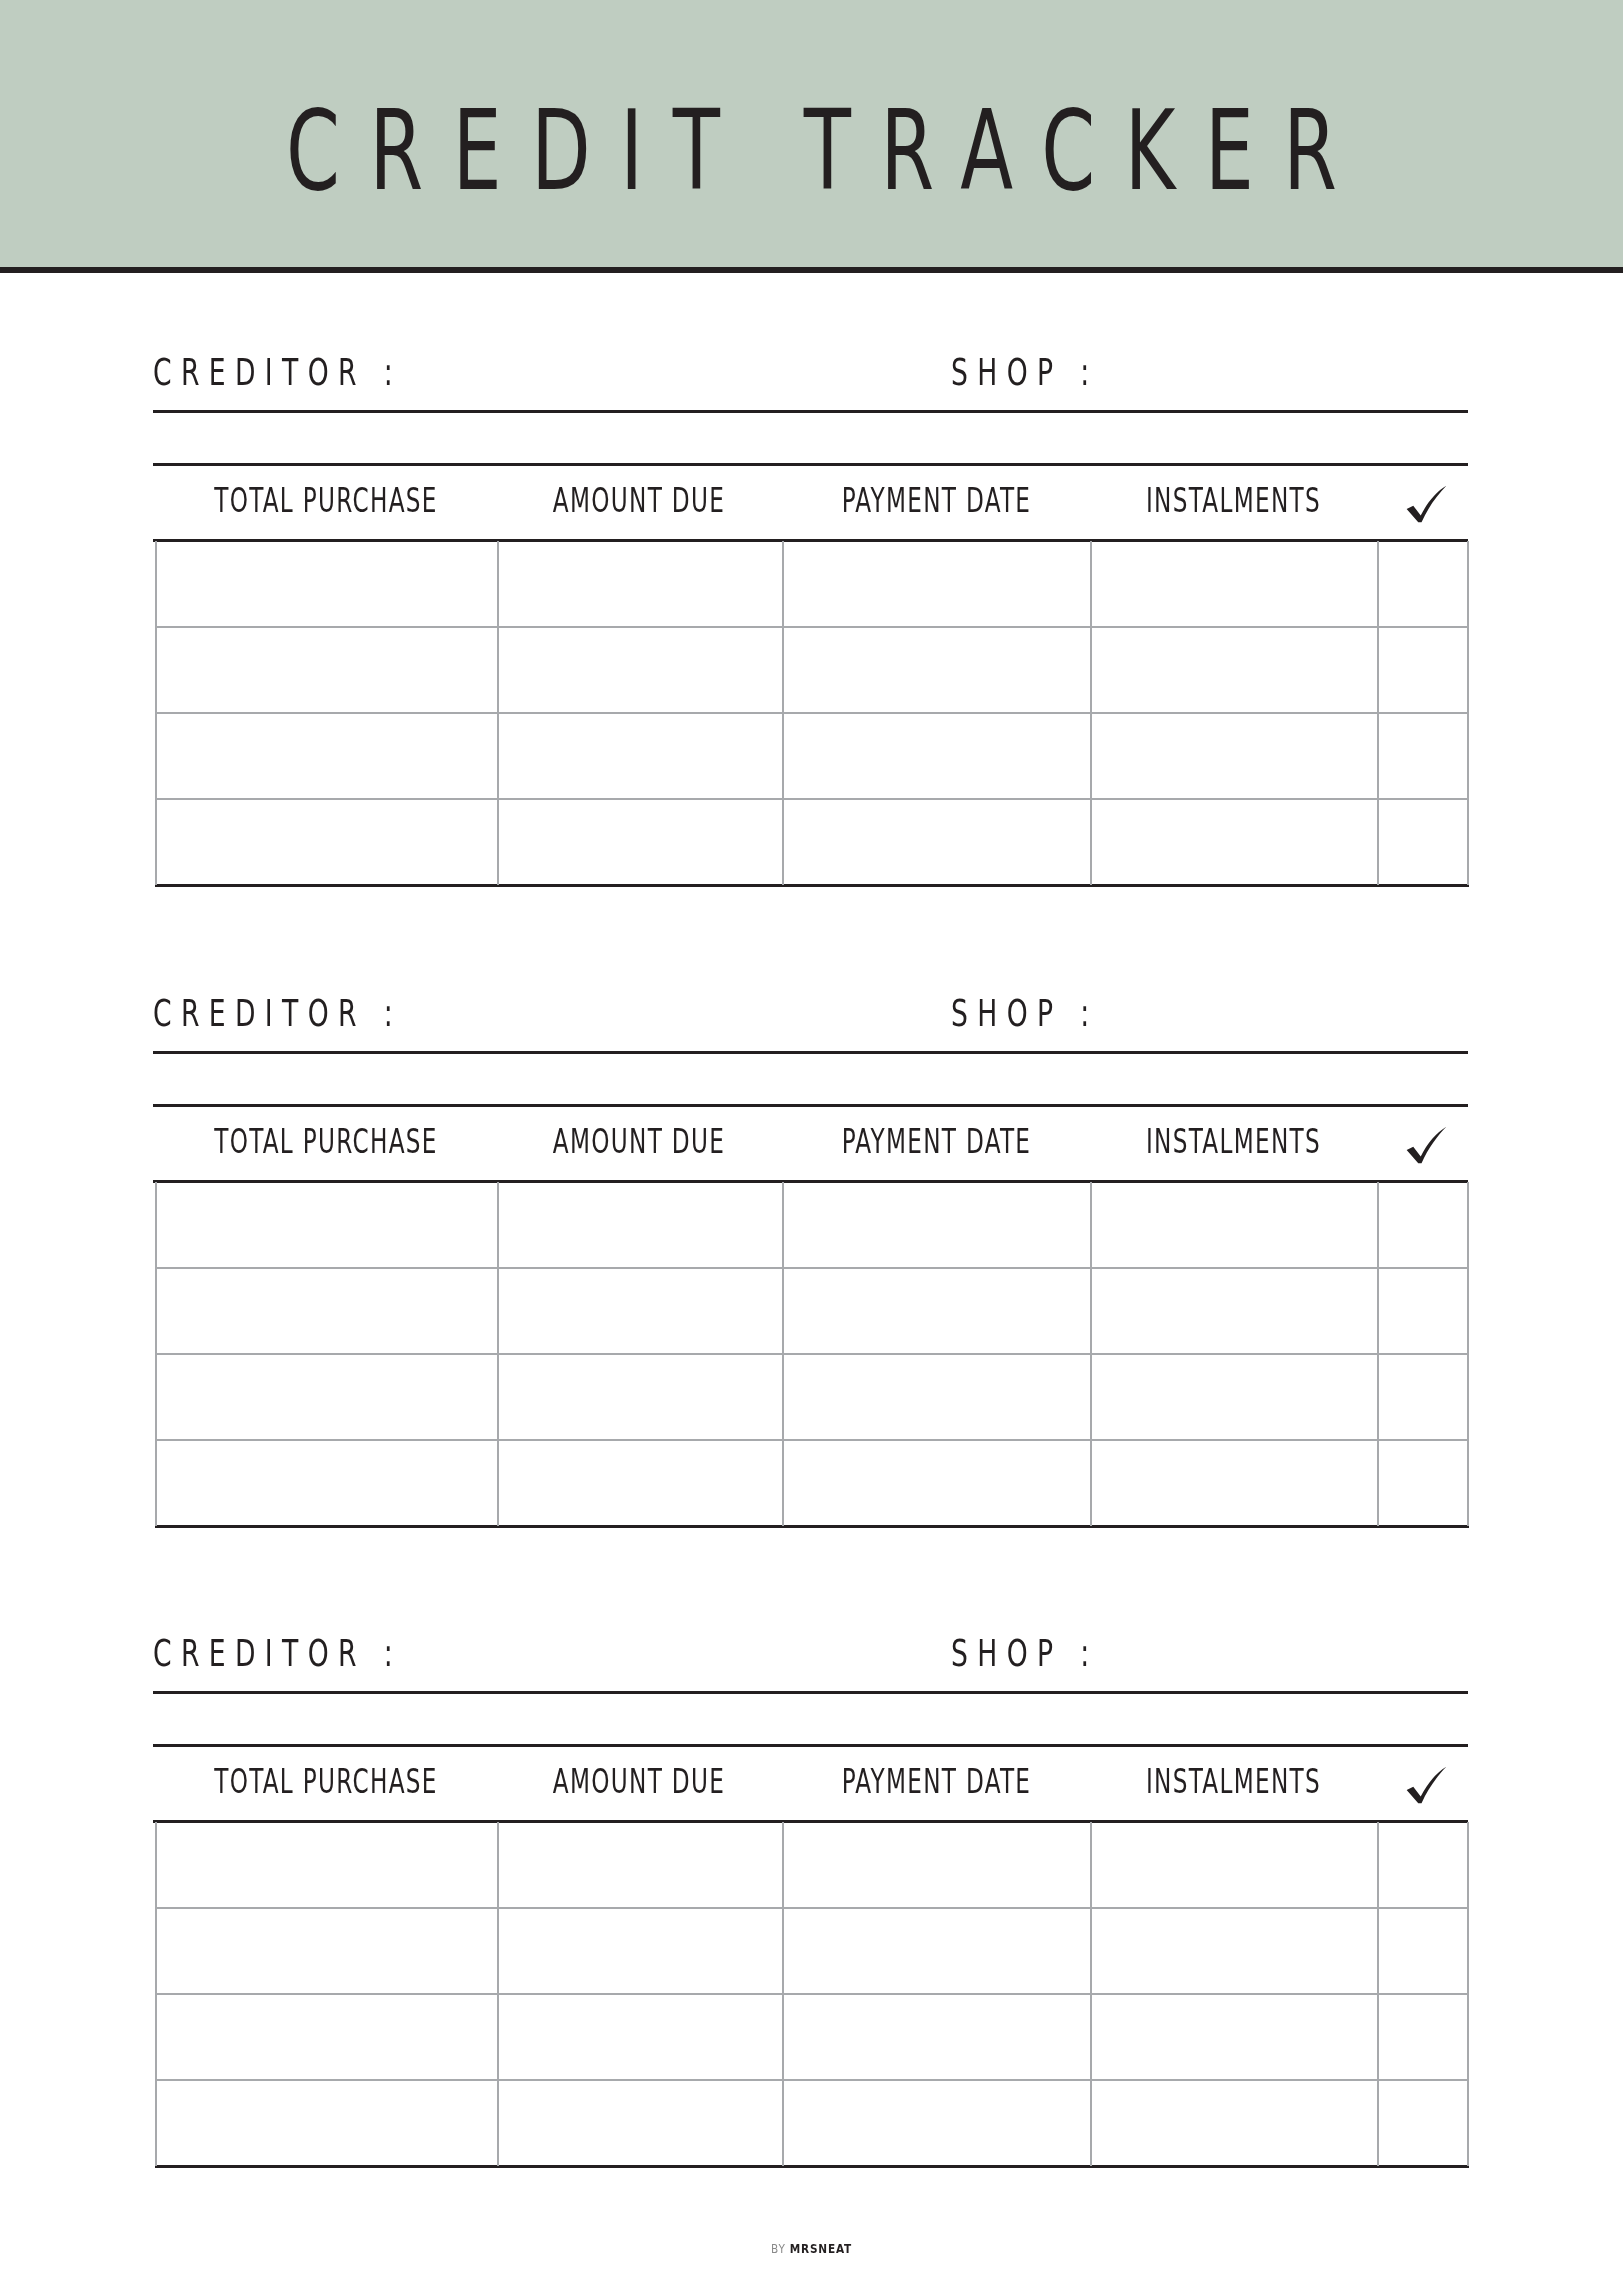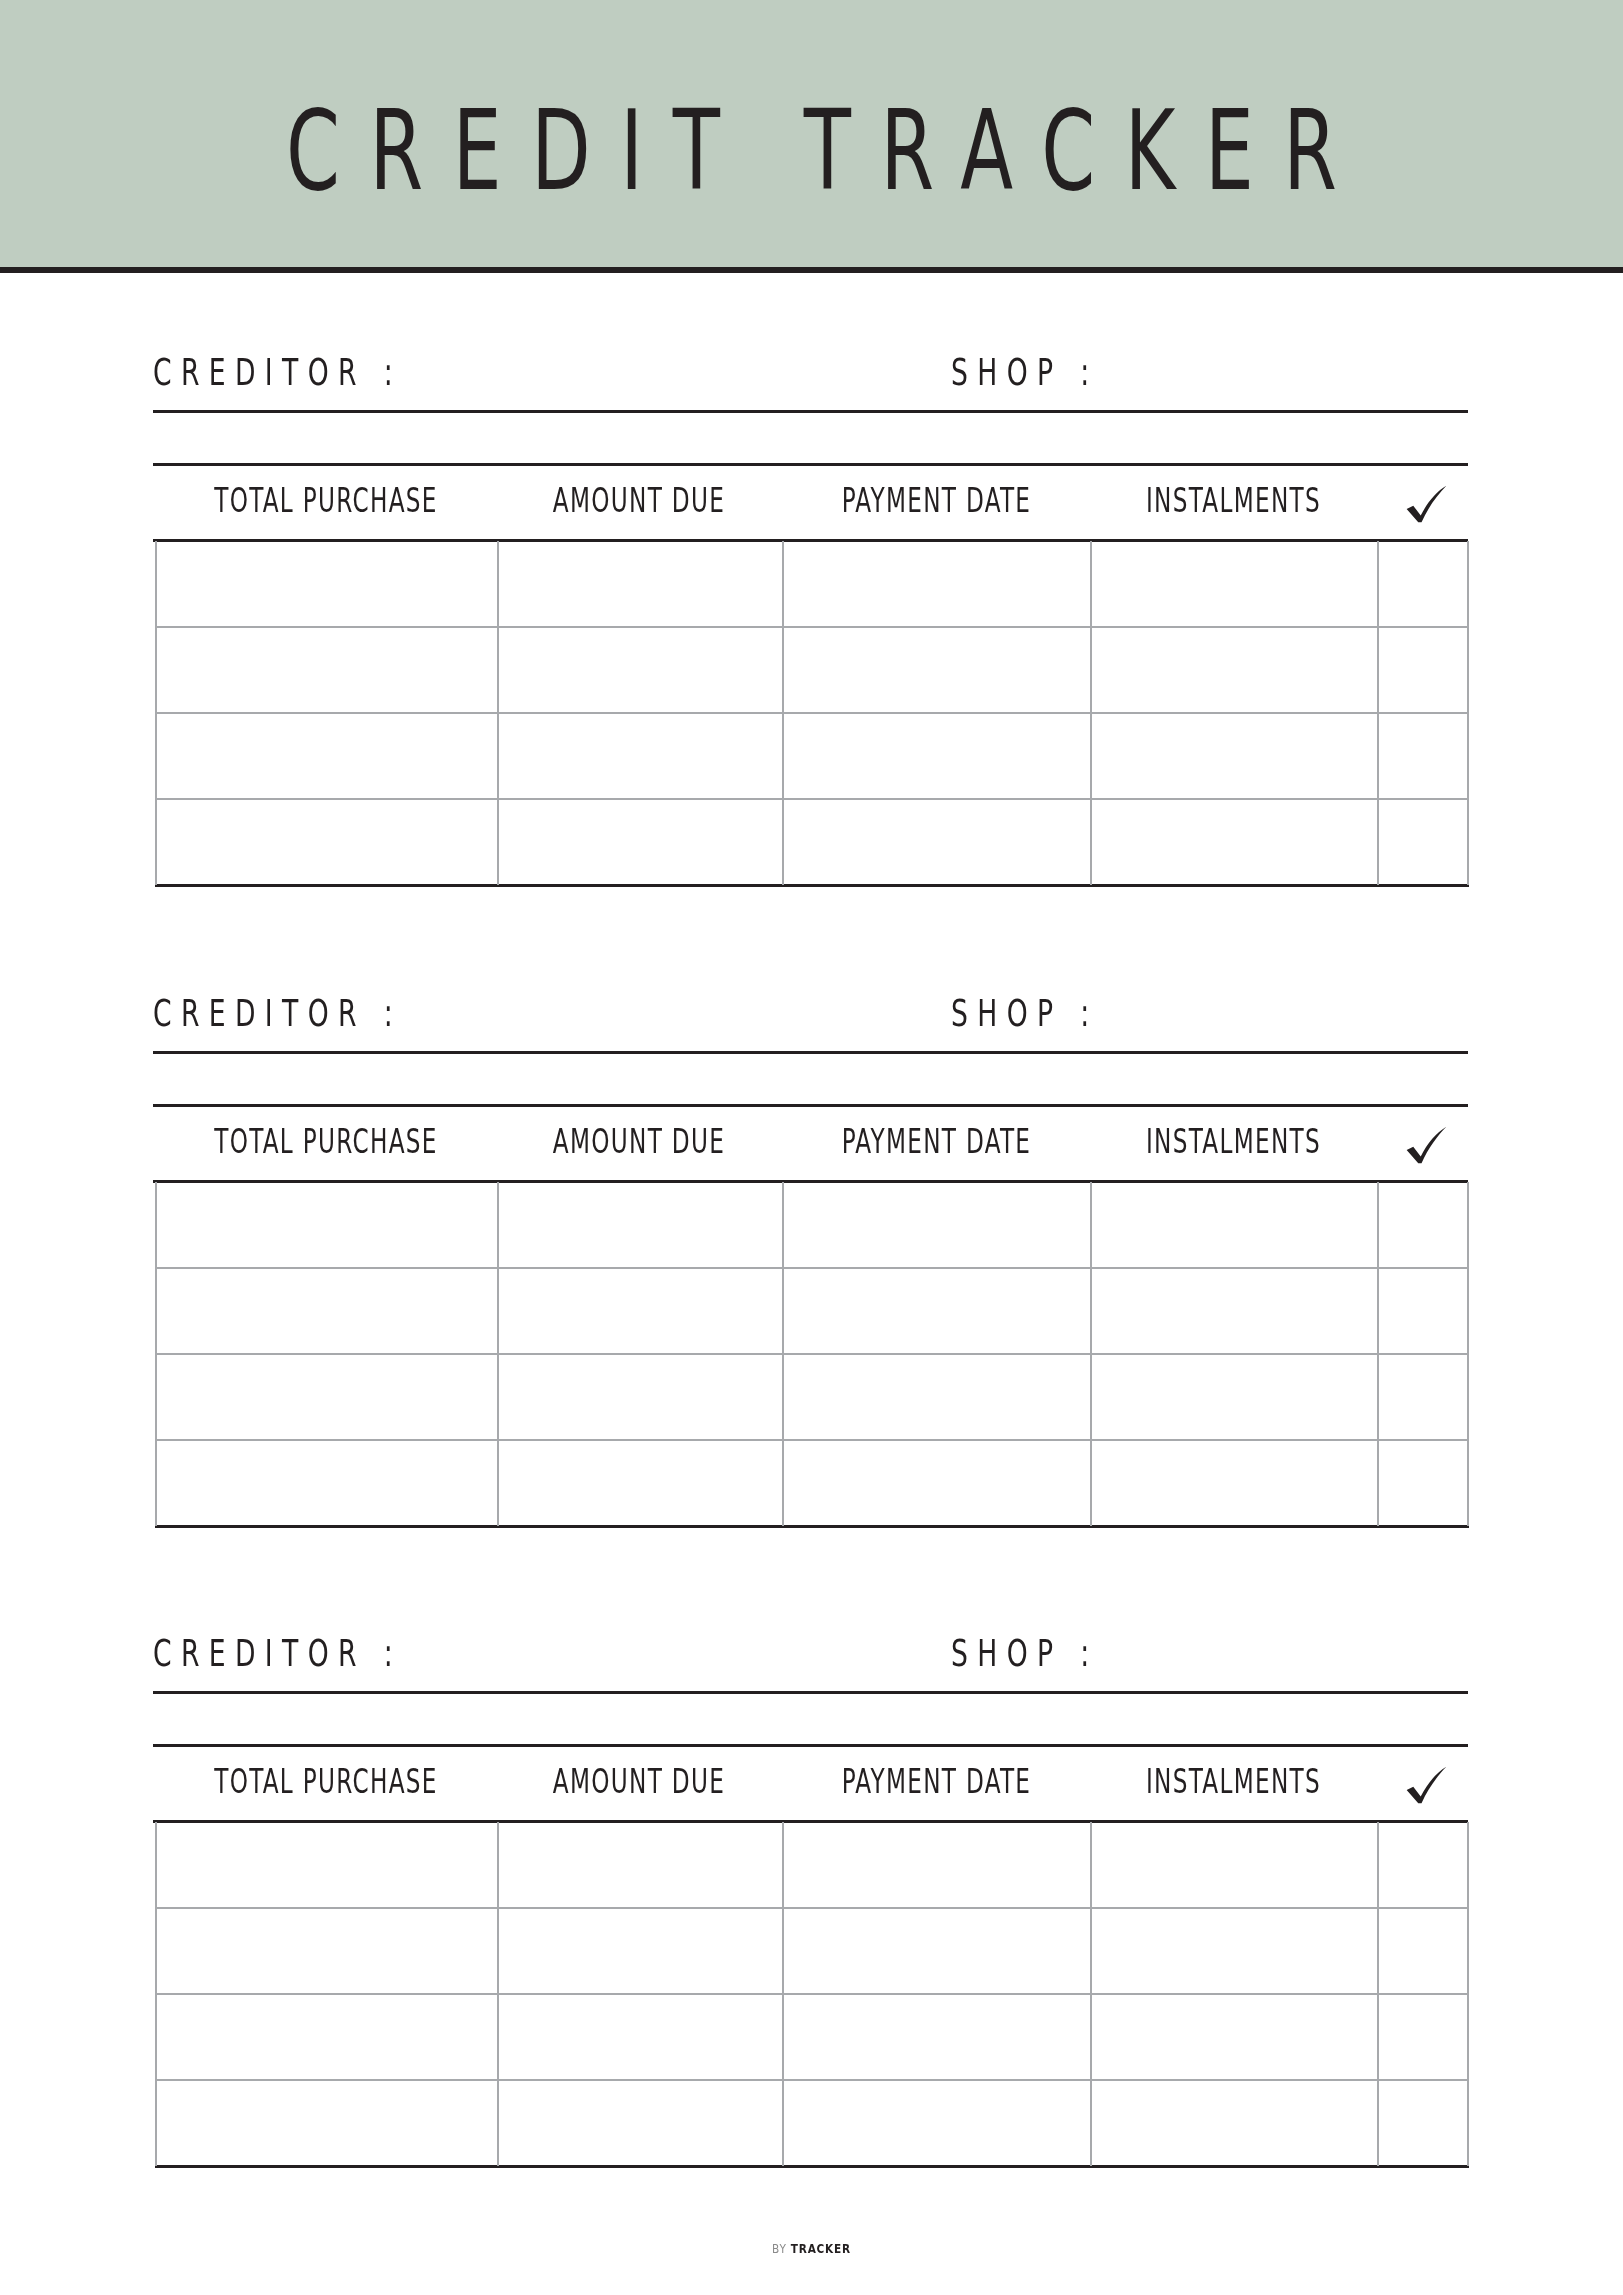--- a/index.html
+++ b/index.html
@@ -228,15 +228,15 @@
           <div class="cell" style="left: 783px; top: 800px; width: 307px; height: 83px;"></div>
           <div class="cell" style="left: 1092px; top: 800px; width: 285px; height: 83px;"></div>
           <div class="cell" style="left: 1379px; top: 800px; width: 87px; height: 83px;"></div>
         </div>
       </div>
   </div>
 </div>
 
 <div class="footer">
   <span class="by">BY</span>
-  <span class="brand">TRACKER</span>
+  <span class="brand">MRSNEAT</span>
 </div>
 
 
 </body></html>

